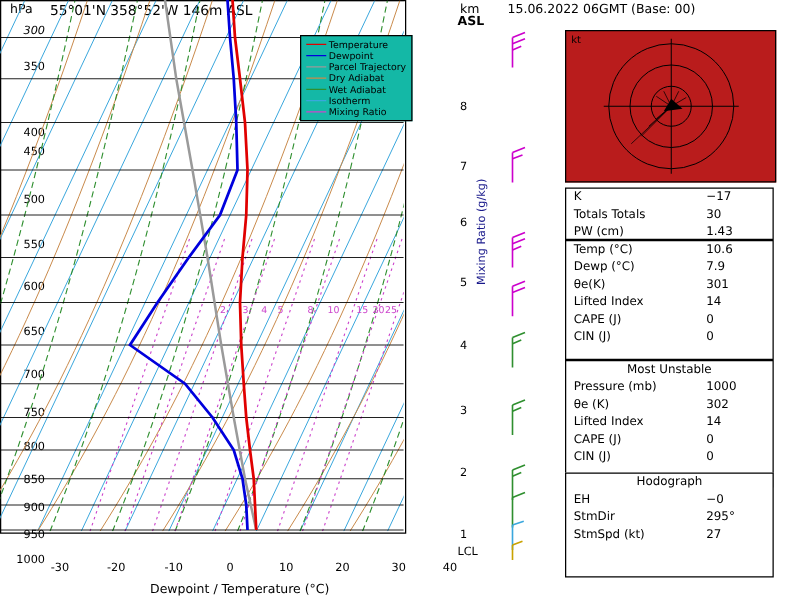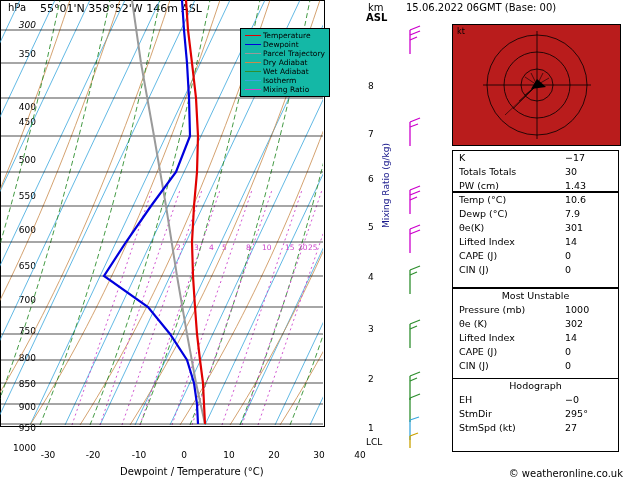--- a/index.html
+++ b/index.html
@@ -46,21 +46,21 @@
 
   
   #hodo{position:absolute;left:452px;top:24px;width:167px;height:120px;border:1px solid #000;background:#b91c1c;}
   #hodo-kt{position:absolute;left:4px;top:2px;font-size:8px;color:#000;}
 
   
   .panel{position:absolute;left:452px;width:167px;border:1px solid #000;background:#fff;box-sizing:border-box;}
   #p1{top:150px;height:42px;}
   #p2{top:192px;height:96px;}
   #p3{top:288px;height:102px;}
-  #p4{top:378px;height:74px;}
+  #p4{top:378px;height:84px;}
   .rows{position:relative;width:100%;height:100%;}
   .row{position:relative;height:14px;line-height:14px;}
   .rk{position:absolute;left:6px;font-size:9.5px;color:#000;white-space:nowrap;}
   .rv{position:absolute;left:112px;font-size:9.5px;color:#000;white-space:nowrap;}
   .sect{text-align:center;font-size:9.5px;color:#000;height:14px;line-height:14px;}
 
   
   #footer{position:absolute;right:6px;top:468px;font-size:10px;color:#000;}
 </style>
 </head>
@@ -420,15 +420,14 @@
           <span class="rk">StmDir</span>
           <span class="rv">295°</span>
         </div>
       <div class="row">
           <span class="rk">StmSpd (kt)</span>
           <span class="rv">27</span>
         </div>
     </div>
   </div>
 
-  <div id="footer">© weatheronline.co.uk</div>
 
 </div>
 
 </body></html>

